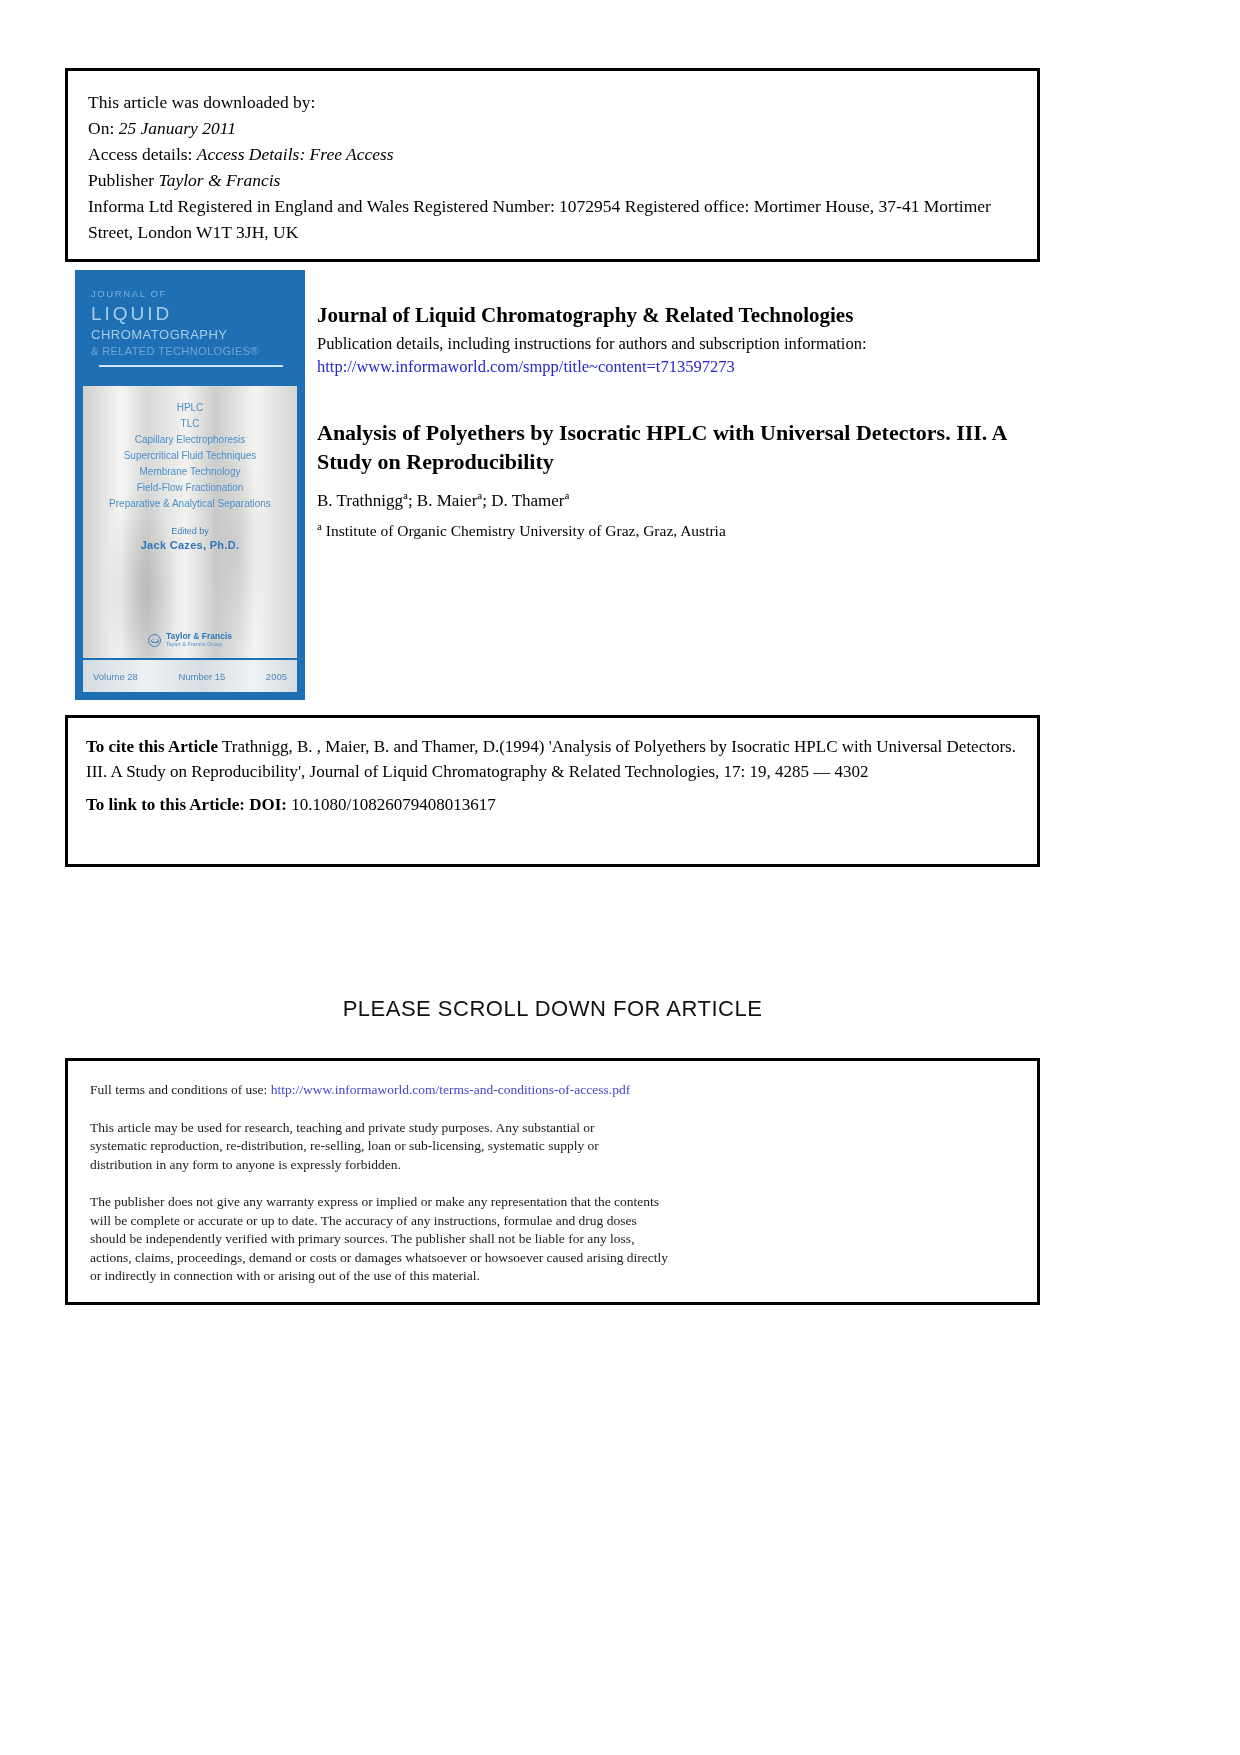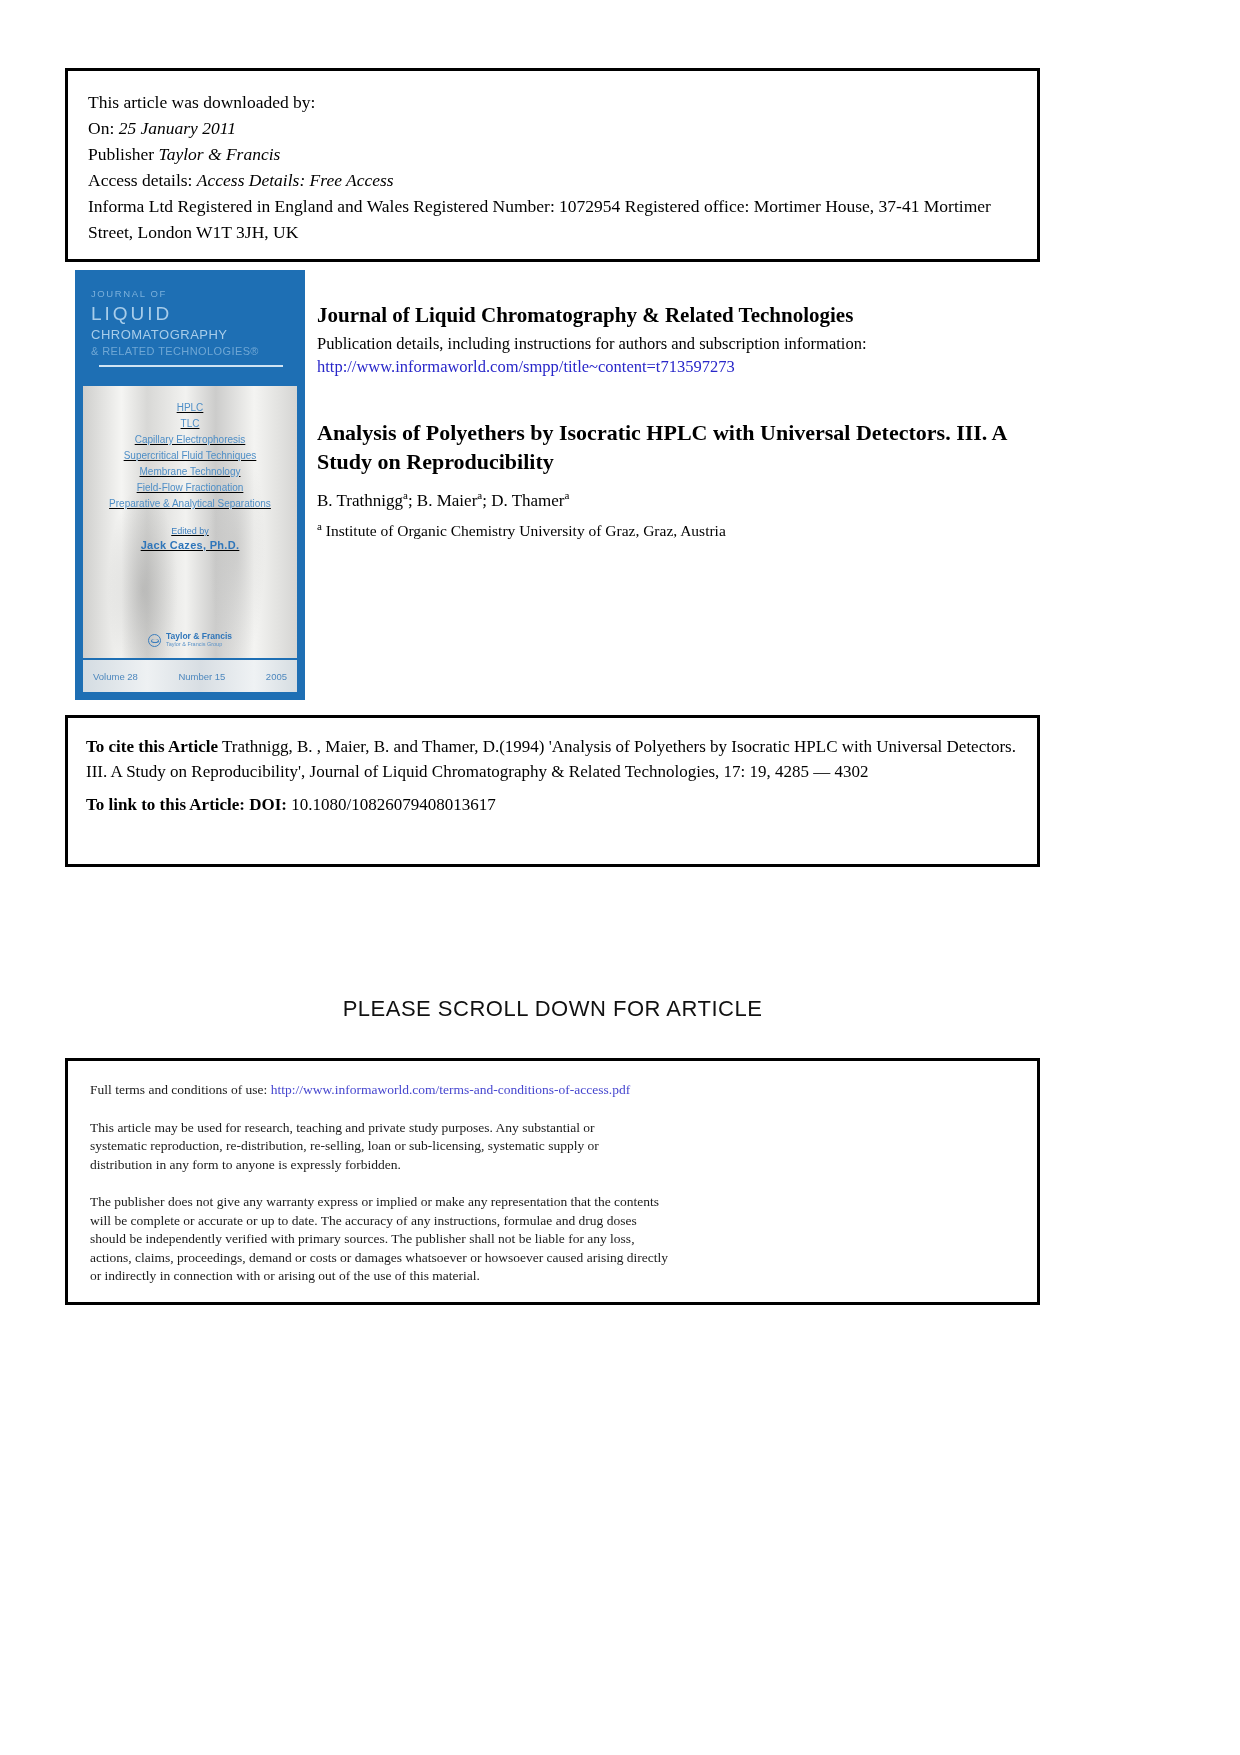--- a/index.html
+++ b/index.html
@@ -29,21 +29,21 @@
   .cover-line1 { font-size:19px; letter-spacing:3px; color:#a8cdea; margin-bottom:2px; }
   .cover-line2 { font-size:13px; letter-spacing:.5px; color:#a8cdea; margin-bottom:3px; }
   .cover-sub  { font-size:11px; letter-spacing:.4px; color:#6fa7d5; }
   .cover-sep  { margin:8px 8px 0 8px; border-top:2px solid #cfe4f4; }
   .cover-body {
     position:absolute; left:8px; right:8px; top:116px; bottom:42px;
     background:
       radial-gradient(ellipse 50px 150px at 28% 75%, rgba(110,110,110,.30), transparent 70%),
       radial-gradient(ellipse 40px 170px at 72% 60%, rgba(130,130,130,.22), transparent 70%),
       linear-gradient(90deg,#cfcfcd 0%,#f5f5f3 18%,#d8d8d6 30%,#f2f2f0 48%,#cccccb 62%,#f4f4f2 80%,#d5d5d3 100%);
-    text-align:center; overflow:hidden;text-decoration:underline;
+    text-align:center; overflow:hidden;
   }
   .cover-topics { margin-top:14px; color:#4e8ec6; font-size:10px; line-height:16px; }
   .cover-edited { margin-top:14px; color:#3d7fbe; font-size:9px; }
   .cover-editor { margin-top:3px; color:#2f76ba; font-size:11px; font-weight:bold; letter-spacing:.3px; }
   .tf-logo { position:absolute; left:0; right:0; bottom:10px; display:flex; justify-content:center; align-items:center; gap:5px; }
   .tf-circle { width:13px; height:13px; border-radius:50%; border:1.5px solid #3c7ebd; position:relative; }
   .tf-circle::after { content:""; position:absolute; left:2px; top:4px; width:6px; height:3px; border-radius:50%; border:1px solid #3c7ebd; border-top:none; }
   .tf-text { text-align:left; color:#2f76ba; }
   .tf-name { font-size:8.5px; font-weight:bold; line-height:9px; }
   .tf-sub  { font-size:5.5px; line-height:7px; color:#5b93c8; }
@@ -93,22 +93,22 @@
   a.mono-link { color:#4646cf; text-decoration:none; cursor:pointer; }
 </style>
 </head>
 <body>
 
 <div class="page">
 
   <div class="top-box">
     <div><span>This article was downloaded by:</span><i></i></div>
     <div><span>On: </span><i>25 January 2011</i></div>
+    <div><span>Access details: </span><i>Access Details: Free Access</i></div>
     <div><span>Publisher </span><i>Taylor &amp; Francis</i></div>
-    <div><span>Access details: </span><i>Access Details: Free Access</i></div>
     <div><span>Informa Ltd Registered in England and Wales Registered Number: 1072954 Registered office: Mortimer House, 37-41 Mortimer Street, London W1T 3JH, UK</span><i></i></div>
   </div>
 
   <div class="journal-row">
 
     <div class="cover">
       <div class="cover-head">
         <div class="cover-kicker">JOURNAL OF</div>
         <div class="cover-line1">LIQUID</div>
         <div class="cover-line2">CHROMATOGRAPHY</div>

